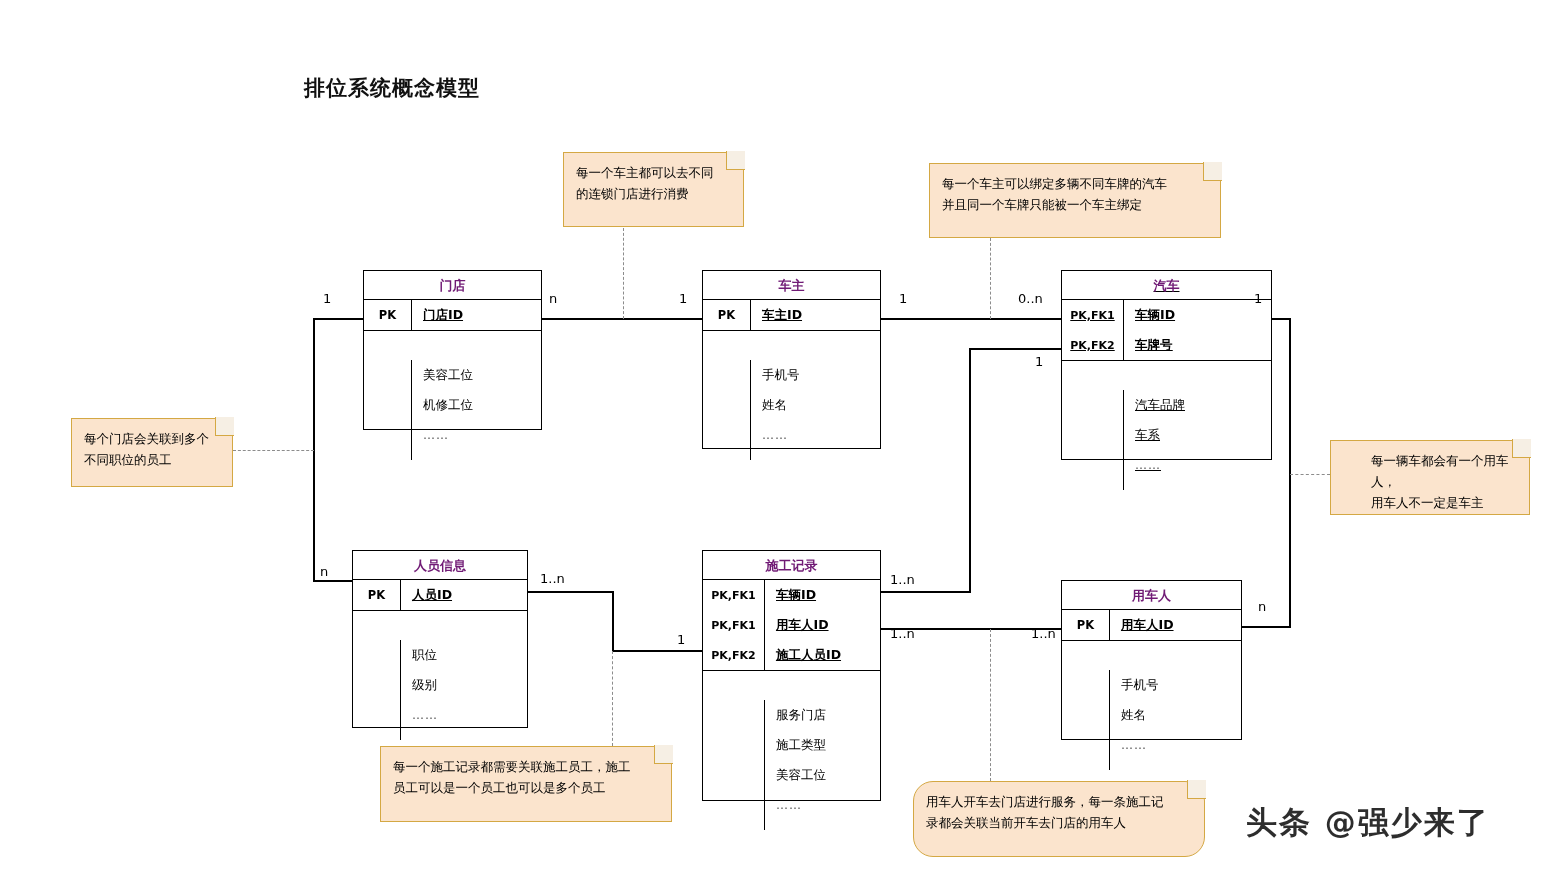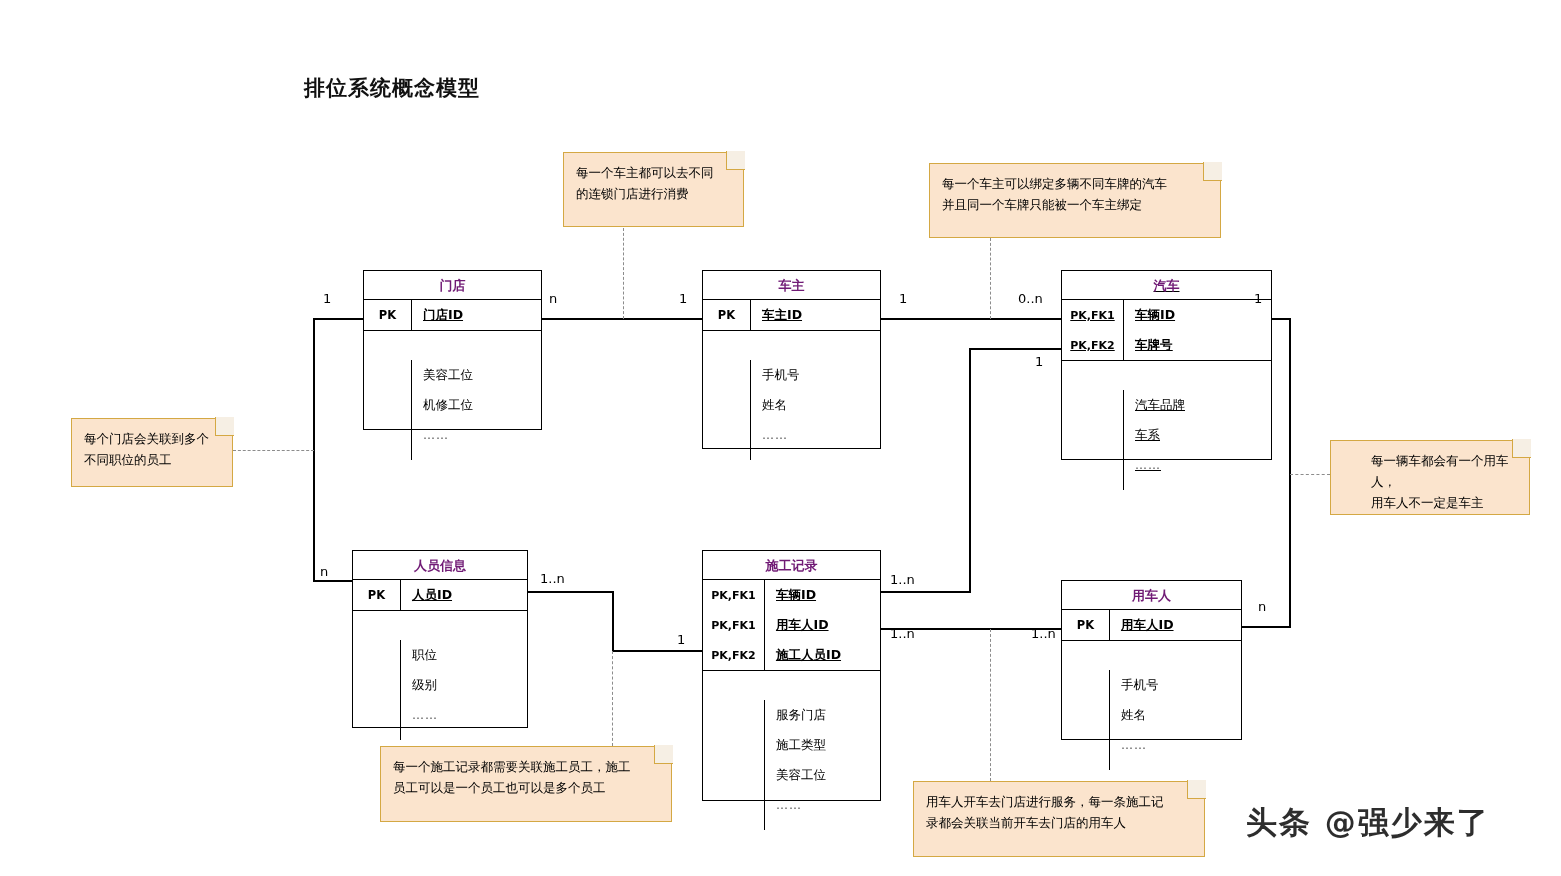--- a/index.html
+++ b/index.html
@@ -354,21 +354,21 @@
     <div class="note-txt">每一辆车都会有一个用车人，
 用车人不一定是车主</div>
   </div>
 
   <div class="note" style="left:380px;top:746px;width:292px;height:76px;">
     <div class="fold"></div>
     <div class="note-txt">每一个施工记录都需要关联施工员工，施工
 员工可以是一个员工也可以是多个员工</div>
   </div>
 
-  <div class="note" style="left:913px;top:781px;width:292px;height:76px;">
+  <div class="note" style="left:913px;top:781px;width:292px;height:76px;border-radius:20px;">
     <div class="fold"></div>
     <div class="note-txt">用车人开车去门店进行服务，每一条施工记
 录都会关联当前开车去门店的用车人</div>
   </div>
 
   <div class="watermark">头条 @强少来了</div>
 
 </div>
 
 </body></html>

